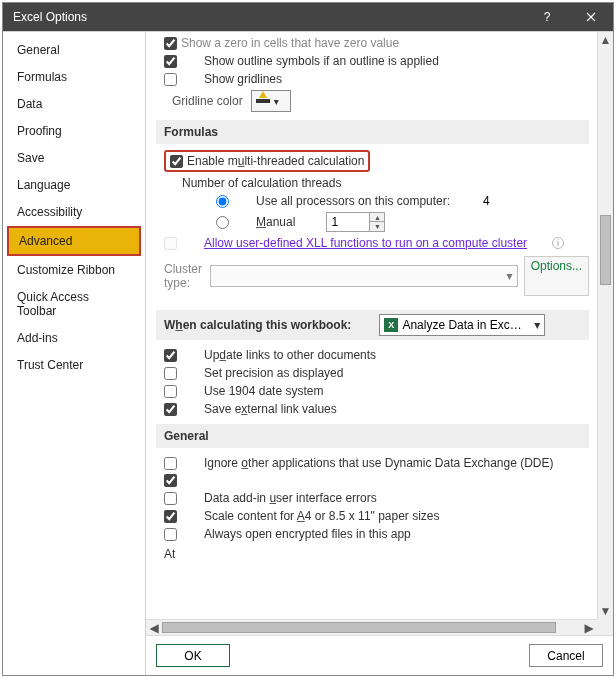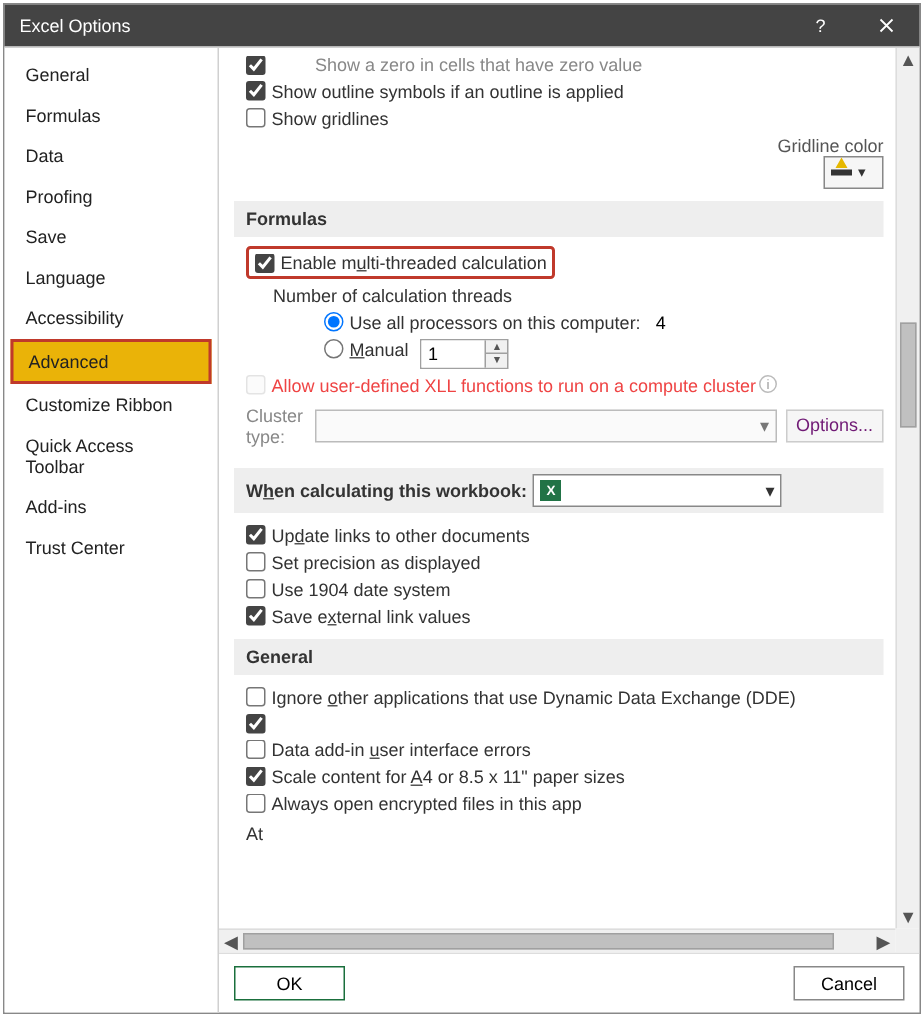--- a/index.html
+++ b/index.html
@@ -18,50 +18,50 @@
   .vscroll { position: absolute; right: 0; top: 0; bottom: 16px; width: 16px; background: #f0f0f0; border-left: 1px solid #ddd; display: flex; flex-direction: column; align-items: center; }
   .vscroll .arrow { height: 16px; width: 100%; display: flex; align-items:center; justify-content:center; color:#555; cursor:pointer; }
   .vscroll .track { flex:1; width:100%; position: relative; }
   .vscroll .thumb { position:absolute; top:30%; left:2px; right:2px; height:70px; background:#c0c0c0; border:1px solid #a0a0a0; }
   .hscroll { position:absolute; left:0; right:16px; bottom:0; height:16px; background:#f0f0f0; border-top:1px solid #ddd; display:flex; align-items:center;}
   .hscroll .arrow { width:16px; height:100%; display:flex; align-items:center; justify-content:center; color:#555; cursor:pointer;}
   .hscroll .track { flex:1; height:100%; position:relative;}
   .hscroll .thumb { position:absolute; left:0; top:2px; bottom:2px; width:94%; background:#c0c0c0; border:1px solid #a0a0a0;}
   .corner { position:absolute; right:0; bottom:0; width:16px; height:16px; background:#f0f0f0;}
   .section-head { background: #eeeeee; padding: 5px 8px; font-weight: 600; color:#333; margin-top:6px;}
-  .row { display: flex; align-items: flex-start; padding: 2px 0 2px 8px; }
+  .row { display: flex; align-items: center; padding: 2px 0 2px 8px; gap: 23px; }
   .row label { margin-left: 4px; color:#333; }
-  .row.disabled label { color: #ef4444; }
+  .row.disabled label { color: #6d28d9; text-decoration: underline; }
   .row.disabled input { opacity: 0.6; }
   .chk, .rad { width:13px; height:13px; margin:0; }
   .chk { accent-color:#444; }
   .underline { text-decoration: underline; text-decoration-color: #555; }
   .indent2 { margin-left: 52px; }
   .subhead { margin-left: 26px; color:#333; padding:2px 0;}
   .spin { display:inline-flex; border:1px solid #a0a0a0; height:20px; align-items:center; margin-left:8px;}
   .spin input { width:42px; border:none; outline:none; padding:0 4px; height:18px; font-size:12px;}
   .spin .btns { display:flex; flex-direction:column; border-left:1px solid #a0a0a0;}
   .spin .btns div { height:9px; width:14px; display:flex; align-items:center; justify-content:center; font-size:7px; background:#f1f1f1; cursor:pointer; color:#555;}
   .spin .btns div:first-child { border-bottom:1px solid #a0a0a0;}
   .cluster-row { display:flex; align-items:center; margin-left:8px; padding:4px 0;}
   .cluster-lbl { width:46px; color:#888;}
   .cluster-drop { flex:1; height:22px; border:1px solid #bbb; background:#fafafa; display:flex; align-items:center; justify-content:flex-end; padding-right:4px; color:#777; margin-right:6px;}
-  .opt-btn { height:22px; border:1px solid #ccc; color:#701a75; padding:2px 6px; background:#f6f6f6; white-space:nowrap;}
+  .opt-btn { height:40px; border:1px solid #ccc; color:#15803d; padding:2px 6px; background:#f6f6f6; white-space:nowrap;}
   .wbk-row { background:#eeeeee; display:flex; align-items:center; padding:4px 8px; margin-top:10px;}
-  .wbk-row .lbl { font-weight:600; color:#333; margin-right:4px;}
+  .wbk-row .lbl { font-weight:600; color:#333; margin-right:28px;}
   .wbk-drop { flex:1; max-width:166px; height:22px; border:1px solid #888; background:#fff; display:flex; align-items:center; justify-content:space-between; padding:0 4px;}
   .wbk-drop .ico { width:14px; height:14px; background:#217346; display:inline-flex; align-items:center; justify-content:center; color:#fff; font-size:9px; font-weight:bold; margin-right:4px;}
   .wbk-drop .arr { color:#333;}
-  .gridcolor { display:flex; align-items:flex-end; margin-left:16px; padding:2px 0;flex-direction:column;}
+  .gridcolor { display:flex; align-items:center; margin-left:16px; padding:2px 0;}
   .gridcolor .box { width:40px; height:22px; border:1px solid #888; margin-left:8px; display:flex; align-items:center; padding:0 4px; gap:4px; background:#f6f6f6;}
   .gridcolor .sw { width:14px; height:4px; background:#333; position:relative;}
   .gridcolor .sw::after { content:""; position:absolute; top:-8px; left:3px; width:0; height:0; border-left:4px solid transparent; border-right:4px solid transparent; border-bottom:7px solid #e6b800;}
   .gridcolor .arr { color:#333; font-size:10px;}
   .info-ic { display:inline-block; width:12px; height:12px; border:1px solid #bbb; border-radius:50%; color:#999; font-size:9px; line-height:10px; text-align:center; margin-left:2px;}
-  .top-clip { margin:0 0 2px 0; border-bottom:0; display:flex; align-items:center; padding-left:8px; height:14px; overflow:hidden; color:#888;gap:29px;}
+  .top-clip { margin:0 0 2px 0; border-bottom:0; display:flex; align-items:center; padding-left:8px; height:14px; overflow:hidden; color:#888;}
   .top-clip input{margin:0;}
   .top-clip span{margin-left:4px;}
   .buttons { border-top:1px solid #ddd; height:40px; display:flex; align-items:center; justify-content:space-between; padding:0 10px; gap:8px;}
   .btn { width:74px; height:23px; border:1px solid #888; background:#fff; display:flex; align-items:center; justify-content:center; cursor:pointer; }
   .btn.primary { border:1.5px solid #1a6f3c; }
   .highlight-box { border:2px solid #c0392b; border-radius:3px; padding:2px 4px; display:inline-flex; align-items:center; }
   .at-label { margin-left:8px; color:#333; padding-top:4px;}
 </style>
 </head>
 <body>
@@ -154,20 +154,21 @@
                 <span>▾</span>
               </div>
             <div class="opt-btn">Options...</div>
           </div>
 
           <div class="wbk-row">
             <span class="lbl"><span>W</span><span class="underline">h</span><span>en calculating this workbook:</span></span>
             <div class="wbk-drop">
               <span style="display:flex;align-items:center;overflow:hidden;">
                 <span class="ico">X</span>
+                <span style="white-space:nowrap;overflow:hidden;text-overflow:ellipsis;">Analyze Data in Exc…</span>
               </span>
               <span class="arr">▾</span>
             </div>
           </div>
 
           <div class="row" style="margin-top:6px;">
             <input type="checkbox" class="chk" checked="" style="">
             <label><span>Up</span><span class="underline">d</span><span>ate links to other documents</span></label>
           </div>
           <div class="row">

